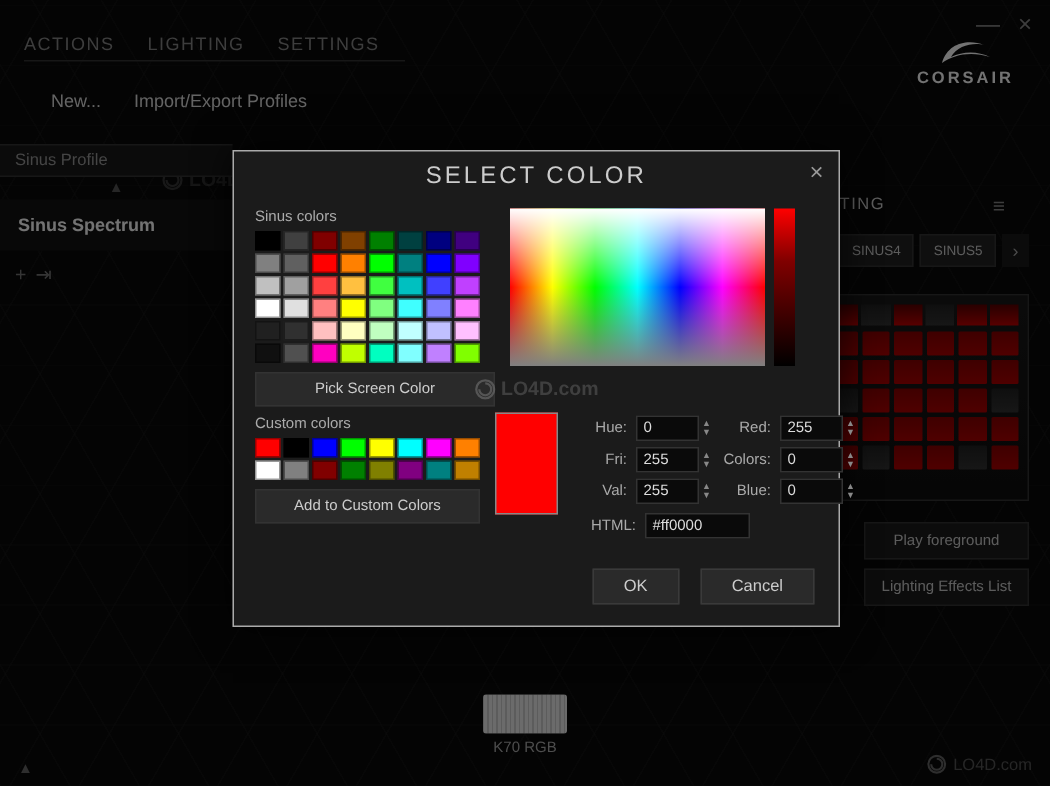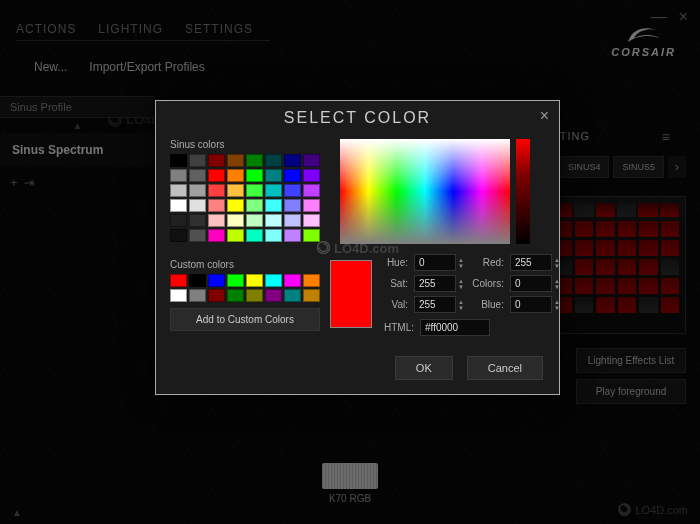--- a/index.html
+++ b/index.html
@@ -18,21 +18,21 @@
 
 .winctrl { position: absolute; top: 8px; right: 12px; display: flex; gap: 12px; color: #888; font-size: 16px; }
 
 
 .topnav { position: absolute; top: 22px; left: 16px; display: flex; gap: 22px; font-size: 12px; letter-spacing: 1px; color: #888; }
 .topnav .tab { padding-bottom: 6px; cursor: pointer; }
 .topnav .tab.active { color: #fff; border-bottom: 2px solid #fff; }
 .navline { position: absolute; top: 40px; left: 16px; right: 430px; border-bottom: 1px solid #333; }
 
 
-.brand { position: absolute; top: 24px; right: 24px; text-align: right; color: #fff; font-size: 11px; letter-spacing: 2px; font-weight: bold; font-style: italic; }
+.brand { position: absolute; top: 24px; right: 24px; text-align: right; color: #fff; font-size: 11px; letter-spacing: 2px; font-weight: bold; }
 .brand svg { display: block; margin: 0 auto 2px; }
 
 
 .subnav { position: absolute; top: 60px; left: 34px; display: flex; gap: 22px; font-size: 12px; color: #ddd; }
 
 
 .leftpanel { position: absolute; top: 96px; left: 0; width: 155px; }
 .lp-head { background: #1a1a1a; padding: 4px 10px; font-size: 11px; color: #999; border-top: 1px solid #333; border-bottom: 1px solid #333;}
 .lp-caret { text-align: center; color: #555; font-size: 10px; padding: 2px 0; }
 .lp-item { background: rgba(20,20,20,0.8); padding: 10px 12px; font-size: 12px; color: #fff; font-weight: bold; }
@@ -77,21 +77,21 @@
 
 .custgrid { display: grid; grid-template-columns: repeat(8, 17px); grid-auto-rows: 13px; gap: 2px; margin: 4px 0 6px;}
 
 .gradfield { width: 170px; height: 105px; background:
   linear-gradient(to top, #808080, rgba(128,128,128,0) 50%, rgba(255,255,255,0) 50%, #fff),
   linear-gradient(to right, #f00, #ff0, #0f0, #0ff, #00f, #f0f, #f00);
   position: relative; cursor: crosshair;
 }
 .hueslider { width: 14px; height: 105px; background: linear-gradient(to bottom, #f00, #800000, #400000, #000);}
 
-.mbody2 { padding: 2px 14px 10px 14px; display:flex; gap: 14px; align-items: center; }
+.mbody2 { padding: 2px 14px 10px 14px; display:flex; gap: 24px; }
 .preview { width: 42px; height: 68px; background: #ff0000; border: 1px solid #888; margin-left: 160px; position:absolute; margin-top:-2px;}
 .mbody2 .leftcol { width: 160px; }
 .mbody2 .rightcol { flex:1; }
 .numrow { display:flex; gap:6px; font-size:10px; margin-bottom:4px; align-items:center;}
 .numrow label { width: 24px; text-align:right; color:#aaa;}
 .numrow .spin { flex:1; display:flex; align-items:center;}
 .numrow input { width: 42px; background:#0a0a0a; border:1px solid #333; color:#ddd; font-size:10px; padding:2px 4px;}
 .numrow .caret { display:flex; flex-direction:column; font-size:6px; color:#888; margin-left:2px;}
 .htmlrow { display:flex; gap:6px; font-size:10px; align-items:center; margin-top:2px;}
 .htmlrow input { width: 70px; background:#0a0a0a; border:1px solid #333; color:#ddd; font-size:10px; padding:2px 4px;}
@@ -193,22 +193,22 @@
     <span></span>
       <span class="dark"></span>
       <span></span>
       <span></span>
       <span class="dark"></span>
       <span></span>
   </div>
 </div>
 
 <div class="rp-buttons">
+  <div class="rp-btn">Play foreground</div>
   <div class="rp-btn">Lighting Effects List</div>
-  <div class="rp-btn">Play foreground</div>
 </div>
 
 <div class="device">
   <div class="kbicon"></div>
   <div class="lbl">K70 RGB</div>
 </div>
 <div class="footer-caret">▲</div>
 <div class="footer-wm">
   <svg width="13" height="13" viewBox="0 0 14 14">
       <circle cx="7" cy="7" r="6" fill="none" stroke="#666" stroke-width="1.5"></circle>
@@ -270,20 +270,21 @@
             <div class="swatch" style="background: rgb(255, 192, 255);"></div>
             <div class="swatch" style="background: rgb(16, 16, 16);"></div>
             <div class="swatch" style="background: rgb(80, 80, 80);"></div>
             <div class="swatch" style="background: rgb(255, 0, 192);"></div>
             <div class="swatch" style="background: rgb(192, 255, 0);"></div>
             <div class="swatch" style="background: rgb(0, 255, 192);"></div>
             <div class="swatch" style="background: rgb(128, 255, 255);"></div>
             <div class="swatch" style="background: rgb(192, 128, 255);"></div>
             <div class="swatch" style="background: rgb(128, 255, 0);"></div>
           </div>
+        <div class="flatbtn">Pick Screen Color</div>
       </div>
       <div class="mright">
         <div class="gradfield"></div>
         <div class="hueslider"></div>
       </div>
     </div>
 
     <div class="mbody2">
       <div class="leftcol">
         <div class="seclbl">Custom colors</div>
@@ -315,21 +316,21 @@
                 <label>Hue:</label>
                 <div class="spin">
                   <input value="0" style="">
                   <div class="caret">
                     <span>▲</span>
                     <span>▼</span>
                   </div>
                 </div>
               </div>
             <div class="numrow">
-                <label>Sat:</label>
+                <label>Fri:</label>
                 <div class="spin">
                   <input value="255" style="">
                   <div class="caret">
                     <span>▲</span>
                     <span>▼</span>
                   </div>
                 </div>
               </div>
             <div class="numrow">
                 <label>Val:</label>

